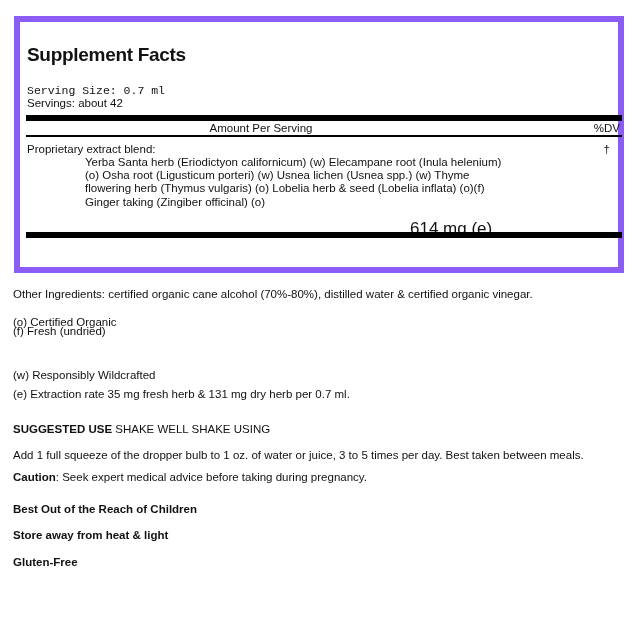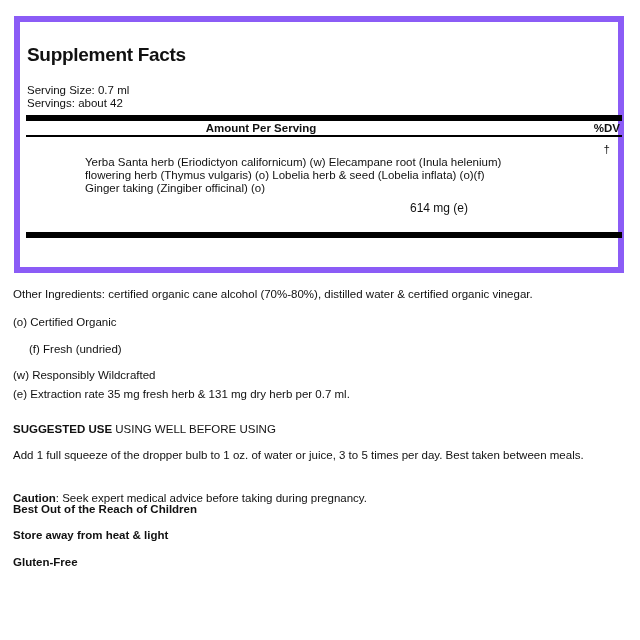--- a/index.html
+++ b/index.html
@@ -32,20 +32,21 @@
       font-weight: bold;
       letter-spacing: -0.3px;
       margin: 0;
     }
     .serving-size {
       position: absolute;
       left: 7px;
       top: 62px;
       font-size: 11.5px;
       line-height: 13px;
+      font-family: Liberation Mono, monospace;
     }
     .servings {
       position: absolute;
       left: 7px;
       top: 75px;
       font-size: 11.5px;
       line-height: 13px;
     }
     .thick-bar {
       position: absolute;
@@ -64,21 +65,21 @@
       height: 2px;
       background: #000000;
     }
     .header-row {
       position: absolute;
       left: 6px;
       top: 99px;
       width: 596px;
       height: 14px;
       font-size: 11.5px;
-      font-weight: bold;
+      font-weight: normal;
       line-height: 14px;
     }
     .amount-header {
       position: absolute;
       left: 0;
       width: 470px;
       text-align: center;
     }
     .dv-header {
       position: absolute;
@@ -106,22 +107,22 @@
       line-height: 13.2px;
       margin-left: 44px;
     }
     .blend-line {
       display: block;
       white-space: nowrap;
     }
     .blend-amount {
       position: absolute;
       left: 390px;
-      top: 180px;
-      font-size: 12px;
+      top: 200px;
+      font-size: 17px;
       line-height: 13px;
     }
     .dv-note {
       position: absolute;
       left: 7px;
       top: 229px;
       font-size: 11.5px;
       line-height: 13px;
     }
     .below {
@@ -142,41 +143,43 @@
   <div class="serving-size">Serving Size: 0.7 ml</div>
   <div class="servings">Servings: about 42</div>
 
   <div class="thick-bar top"></div>
   <div class="header-row">
     <span class="amount-header">Amount Per Serving</span>
     <span class="dv-header">%DV</span>
   </div>
   <div class="thin-rule"></div>
 
+  <div class="blend-label">Proprietary extract blend:</div>
   <div class="dagger">†</div>
   <div class="blend-lines">
     <span class="blend-line">Yerba Santa herb (Eriodictyon californicum) (w) Elecampane root (Inula helenium)</span>
+    <span class="blend-line">(o) Osha root (Ligusticum porteri) (w) Usnea lichen (Usnea spp.) (w) Thyme</span>
     <span class="blend-line">flowering herb (Thymus vulgaris) (o) Lobelia herb &amp; seed (Lobelia inflata) (o)(f)</span>
     <span class="blend-line">Ginger taking (Zingiber officinal) (o)</span>
   </div>
   <div class="blend-amount">614 mg (e)</div>
 
   <div class="thick-bar bottom"></div>
 </div>
 
 <div class="below" style="top:288px;text-align:right;">Other Ingredients: certified organic cane alcohol (70%-80%), distilled water &amp; certified organic vinegar.</div>
 <div class="below" style="top:316px;">(o) Certified Organic</div>
-<div class="below" style="top:343px;margin-left:16px;">(f) Fresh (undried)</div>
+<div class="below" style="top:325px;">(f) Fresh (undried)</div>
 <div class="below" style="top:369px;">(w) Responsibly Wildcrafted</div>
 <div class="below" style="top:388px;">(e) Extraction rate 35 mg fresh herb &amp; 131 mg dry herb per 0.7 ml.</div>
 
 <div class="below" style="top:423px;">
-  <span class="suggested-bold">SUGGESTED USE</span><span> USING WELL BEFORE USING</span>
+  <span class="suggested-bold">SUGGESTED USE</span><span> SHAKE WELL SHAKE USING</span>
 </div>
 <div class="below" style="top:449px;">Add 1 full squeeze of the dropper bulb to 1 oz. of water or juice, 3 to 5 times per day. Best taken between meals.</div>
 
-<div class="below" style="top:492px;">
+<div class="below" style="top:471px;">
   <span class="suggested-bold">Caution</span><span>: Seek expert medical advice before taking during pregnancy.</span>
 </div>
 
 <div class="below bold" style="top:503px;">Best Out of the Reach of Children</div>
 <div class="below bold" style="top:529px;">Store away from heat &amp; light</div>
 <div class="below bold" style="top:556px;">Gluten-Free</div>
 
 </body></html>

